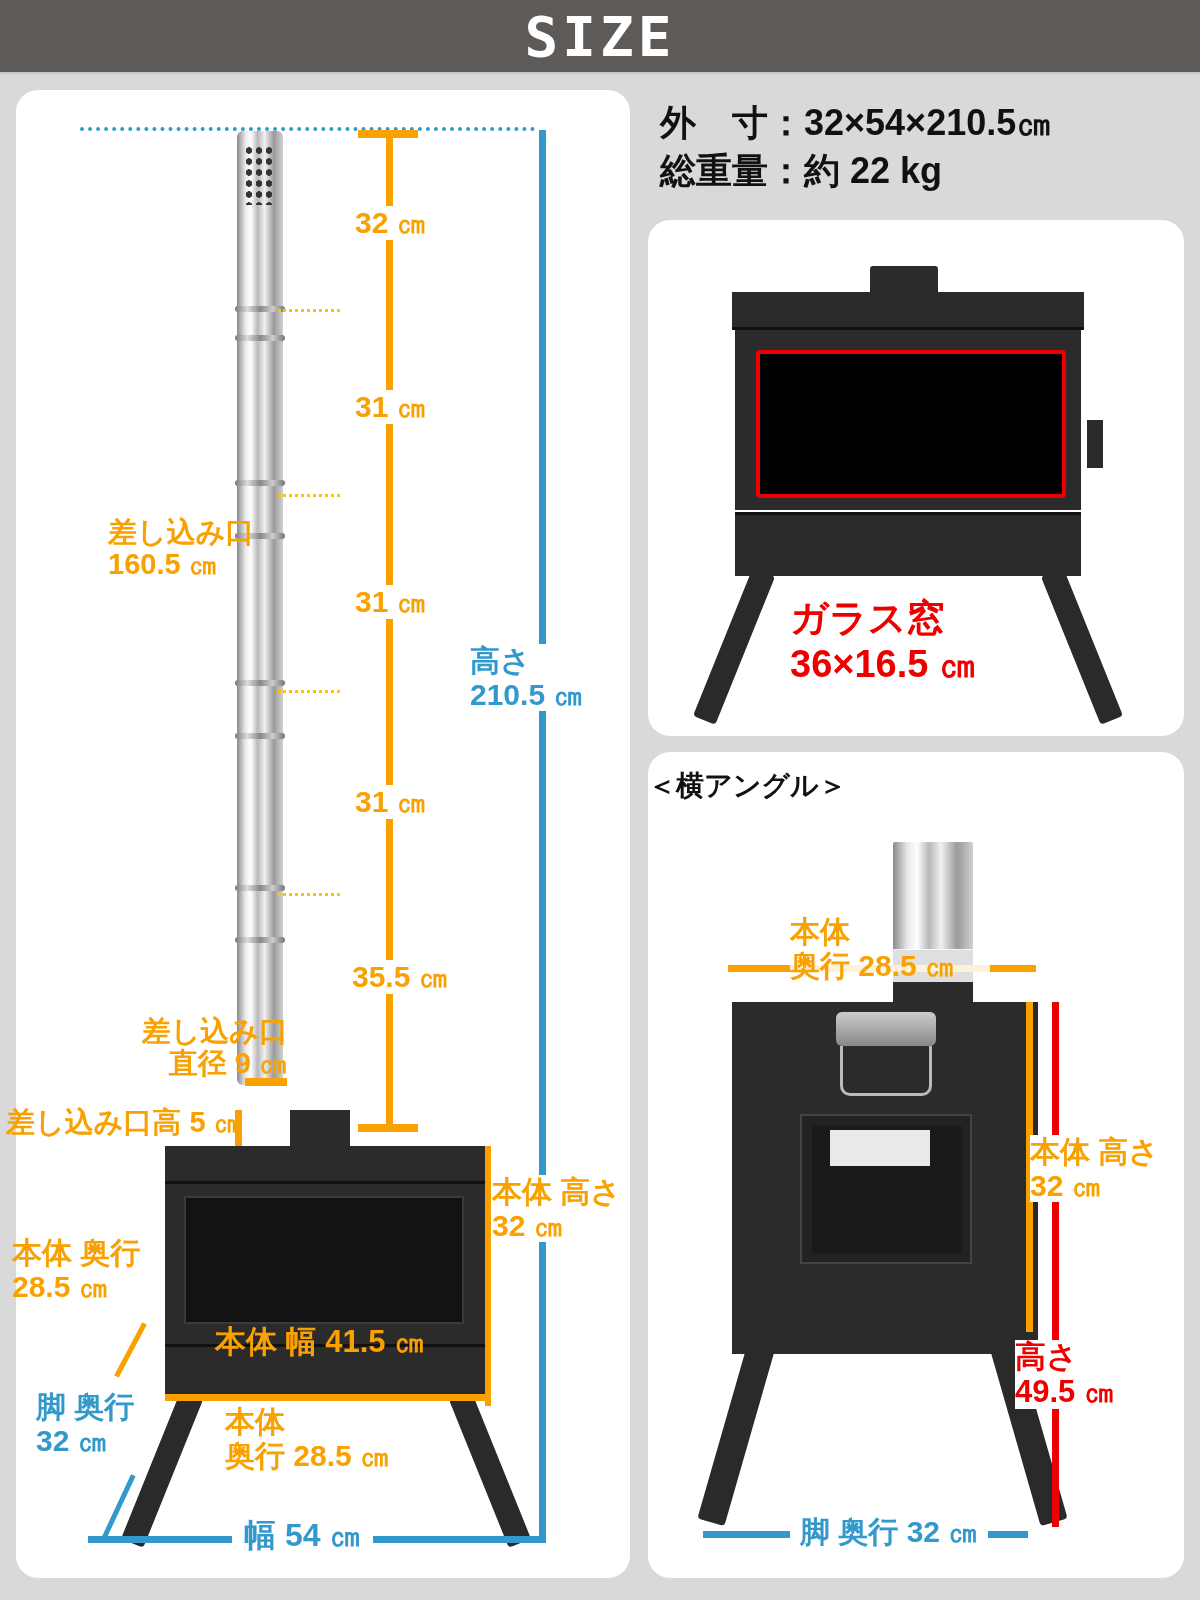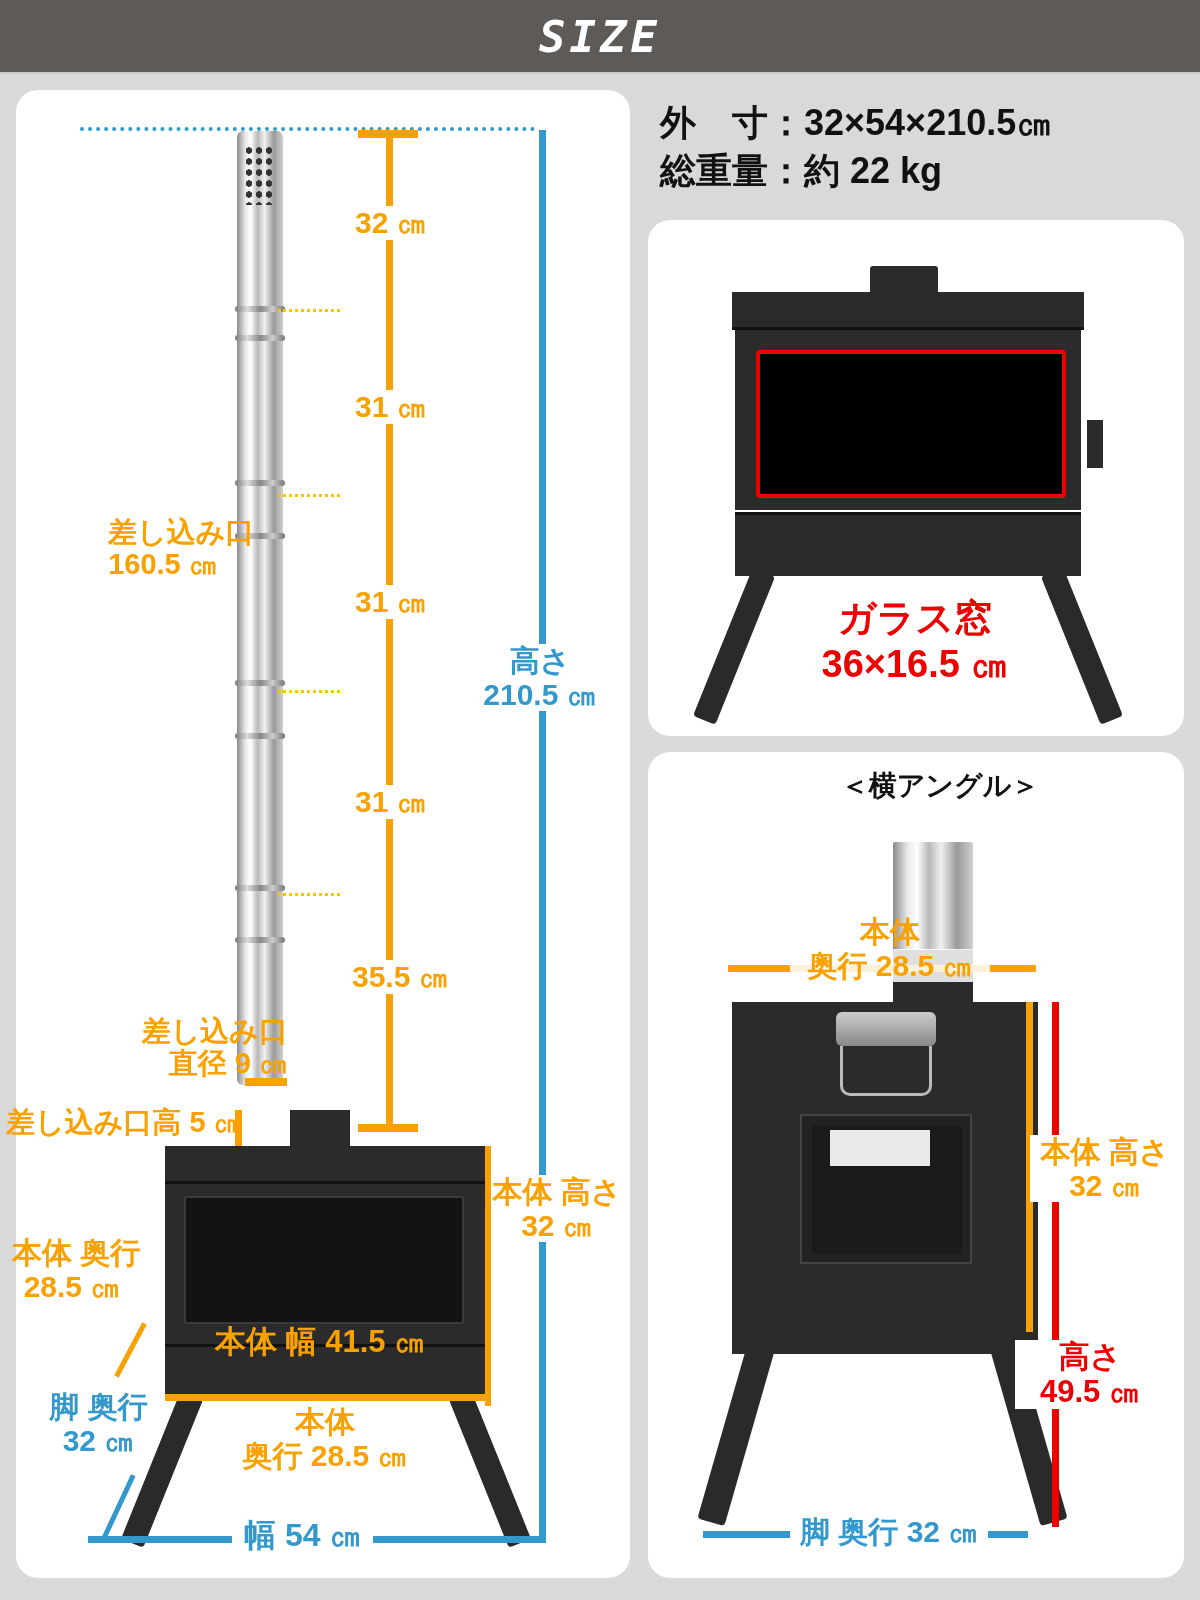--- a/index.html
+++ b/index.html
@@ -1,24 +1,24 @@
 <!DOCTYPE html>
 <html><head>
 <meta charset="utf-8">
 <style>
   * { box-sizing: border-box; margin: 0; padding: 0; }
   body { width: 1200px; height: 1600px; background: #d9d9d9; font-family: "Liberation Sans", "DejaVu Sans", sans-serif; position: relative; overflow: hidden; }
   .header { position: absolute; left: 0; top: 0; width: 1200px; height: 74px; background: #5d5a58; border-bottom: 2px solid #c8c8c8; display: flex; align-items: center; justify-content: center; }
-  .header h1 { color: #fff; font-family: "DejaVu Sans Mono", monospace; font-weight: bold; font-size: 44px; letter-spacing: 4px; font-style: italic; }
+  .header h1 { color: #fff; font-family: "DejaVu Sans Mono", monospace; font-weight: bold; font-size: 56px; letter-spacing: 4px; }
   .panel { position: absolute; background: #fff; border-radius: 22px; }
   .abs { position: absolute; }
   .or { color: #f9a100; }
   .bl { color: #3399cc; }
   .rd { color: #ee0000; }
-  .lbl { position: absolute; font-weight: bold; text-align: center; line-height: 1.12; white-space: nowrap; }
+  .lbl { position: absolute; font-weight: bold; text-align: left; line-height: 1.12; white-space: nowrap; }
   .ln-or { position: absolute; background: #f9a100; }
   .ln-bl { position: absolute; background: #3399cc; }
   .ln-rd { position: absolute; background: #ee0000; }
   .dot-or { position: absolute; border-top: 3px dotted #f9c600; height: 0; }
   .dot-bl { position: absolute; border-top: 4px dotted #3399cc; height: 0; }
   .specs { position: absolute; left: 660px; top: 99px; font-weight: bold; font-size: 36px; color: #111; line-height: 48px; }
   
   .pipe { position: absolute; background: linear-gradient(90deg,#8a8a8a 0%,#e8e8e8 18%,#ffffff 30%,#b8b8b8 45%,#f0f0f0 60%,#9a9a9a 80%,#d0d0d0 100%); border-radius: 6px; }
   .ring { position: absolute; height: 6px; background: linear-gradient(90deg,#777,#ddd,#888,#ccc,#777); border-radius: 3px; }
   .steel { background: #2b2b2b; }

